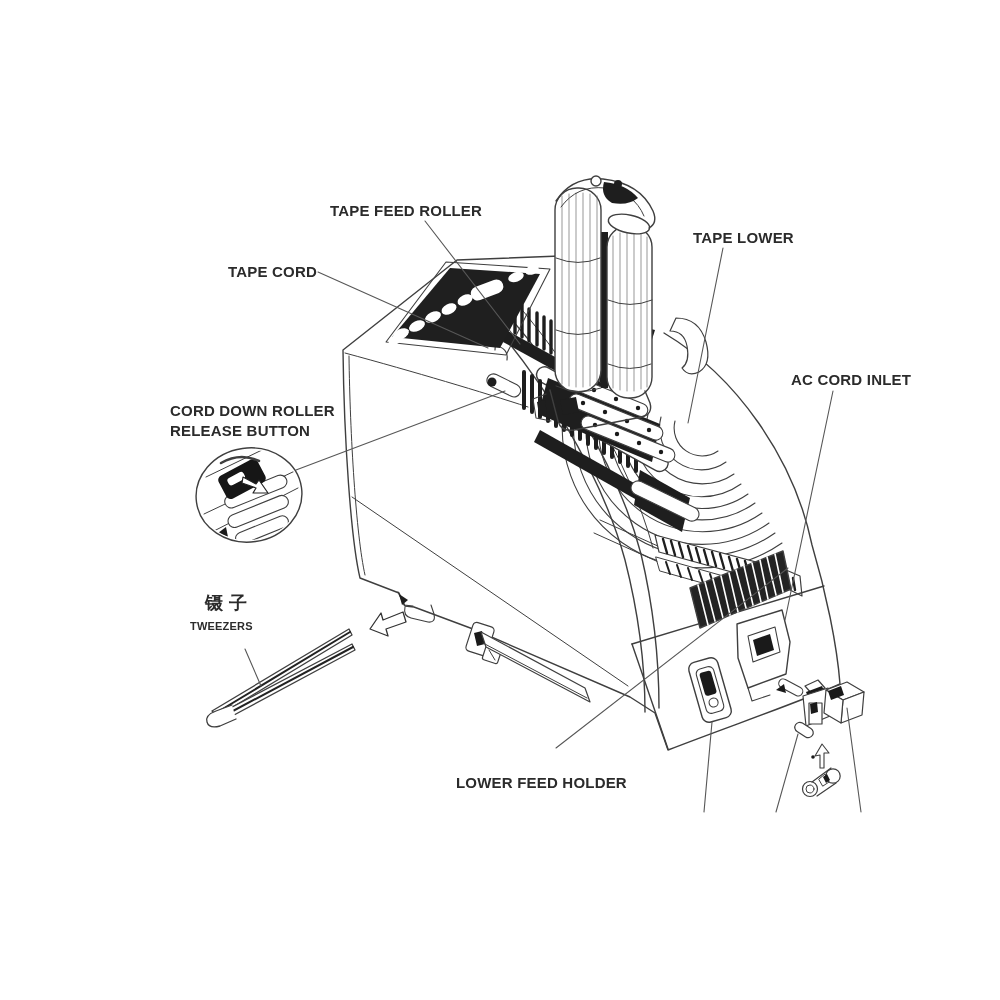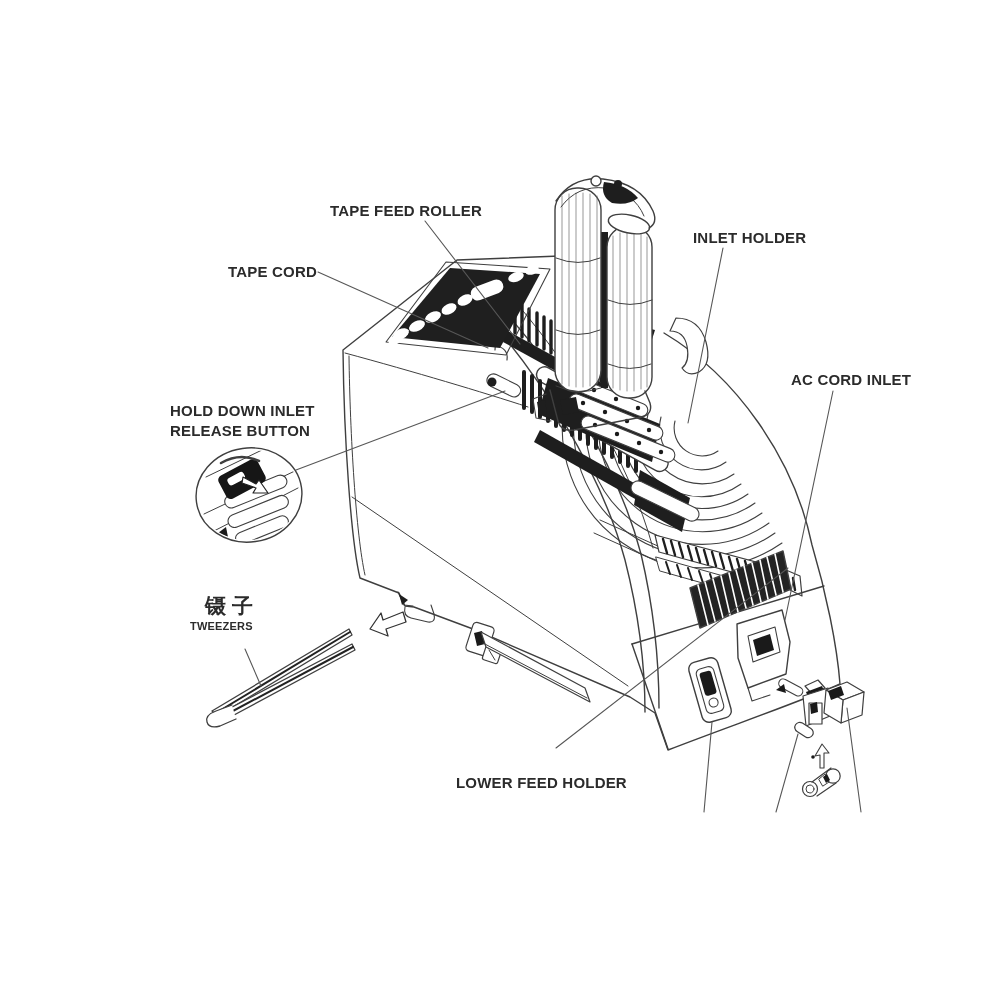--- a/index.html
+++ b/index.html
@@ -5,21 +5,21 @@
   html,body{margin:0;padding:0;background:#fff;}
   .stage{
     position:relative;width:1000px;height:1000px;background:#ffffff;
     overflow:hidden;font-family:"Liberation Sans", sans-serif;
   }
   .art{position:absolute;left:0;top:0;width:1000px;height:1000px;}
   .lbl{
     position:absolute;font-weight:700;color:#2b2b2b;white-space:nowrap;
     font-size:15px;letter-spacing:.2px;line-height:1.32;
   }
-  .lbl.zh{font-size:21px;letter-spacing:6px;}
+  .lbl.zh{font-size:18px;letter-spacing:6px;}
   .lbl.small{font-size:11px;}
 </style>
 </head>
 <body>
 
 <div class="stage">
 
   <svg class="art" viewBox="0 0 1000 1000">
     <defs>
       <clipPath id="dc">
@@ -220,23 +220,23 @@
         <path d="M723,248 L688,423"></path>
         <path d="M833,391 L785,620"></path>
         <path d="M245,649 L261,686"></path>
         <path d="M556,748 L788,568"></path>
       </g>
     </g>
   </svg>
 
   <div class="lbl" style="left:330px;top:201px;">TAPE FEED ROLLER</div>
   <div class="lbl" style="left:228px;top:262px;">TAPE CORD</div>
-  <div class="lbl" style="left:693px;top:228px;">INLET HOLDER</div>
+  <div class="lbl" style="left:693px;top:228px;">TAPE LOWER</div>
   <div class="lbl" style="left:791px;top:370px;">AC CORD INLET</div>
   <div class="lbl" style="left:170px;top:401px;">
-    <div>HOLD DOWN INLET</div>
+    <div>CORD DOWN ROLLER</div>
     <div>RELEASE BUTTON</div>
   </div>
   <div class="lbl zh" style="left:205px;top:592px;">镊子</div>
   <div class="lbl small" style="left:190px;top:619px;">TWEEZERS</div>
   <div class="lbl" style="left:456px;top:773px;">LOWER FEED HOLDER</div>
 
 </div>
 
 </body></html>

